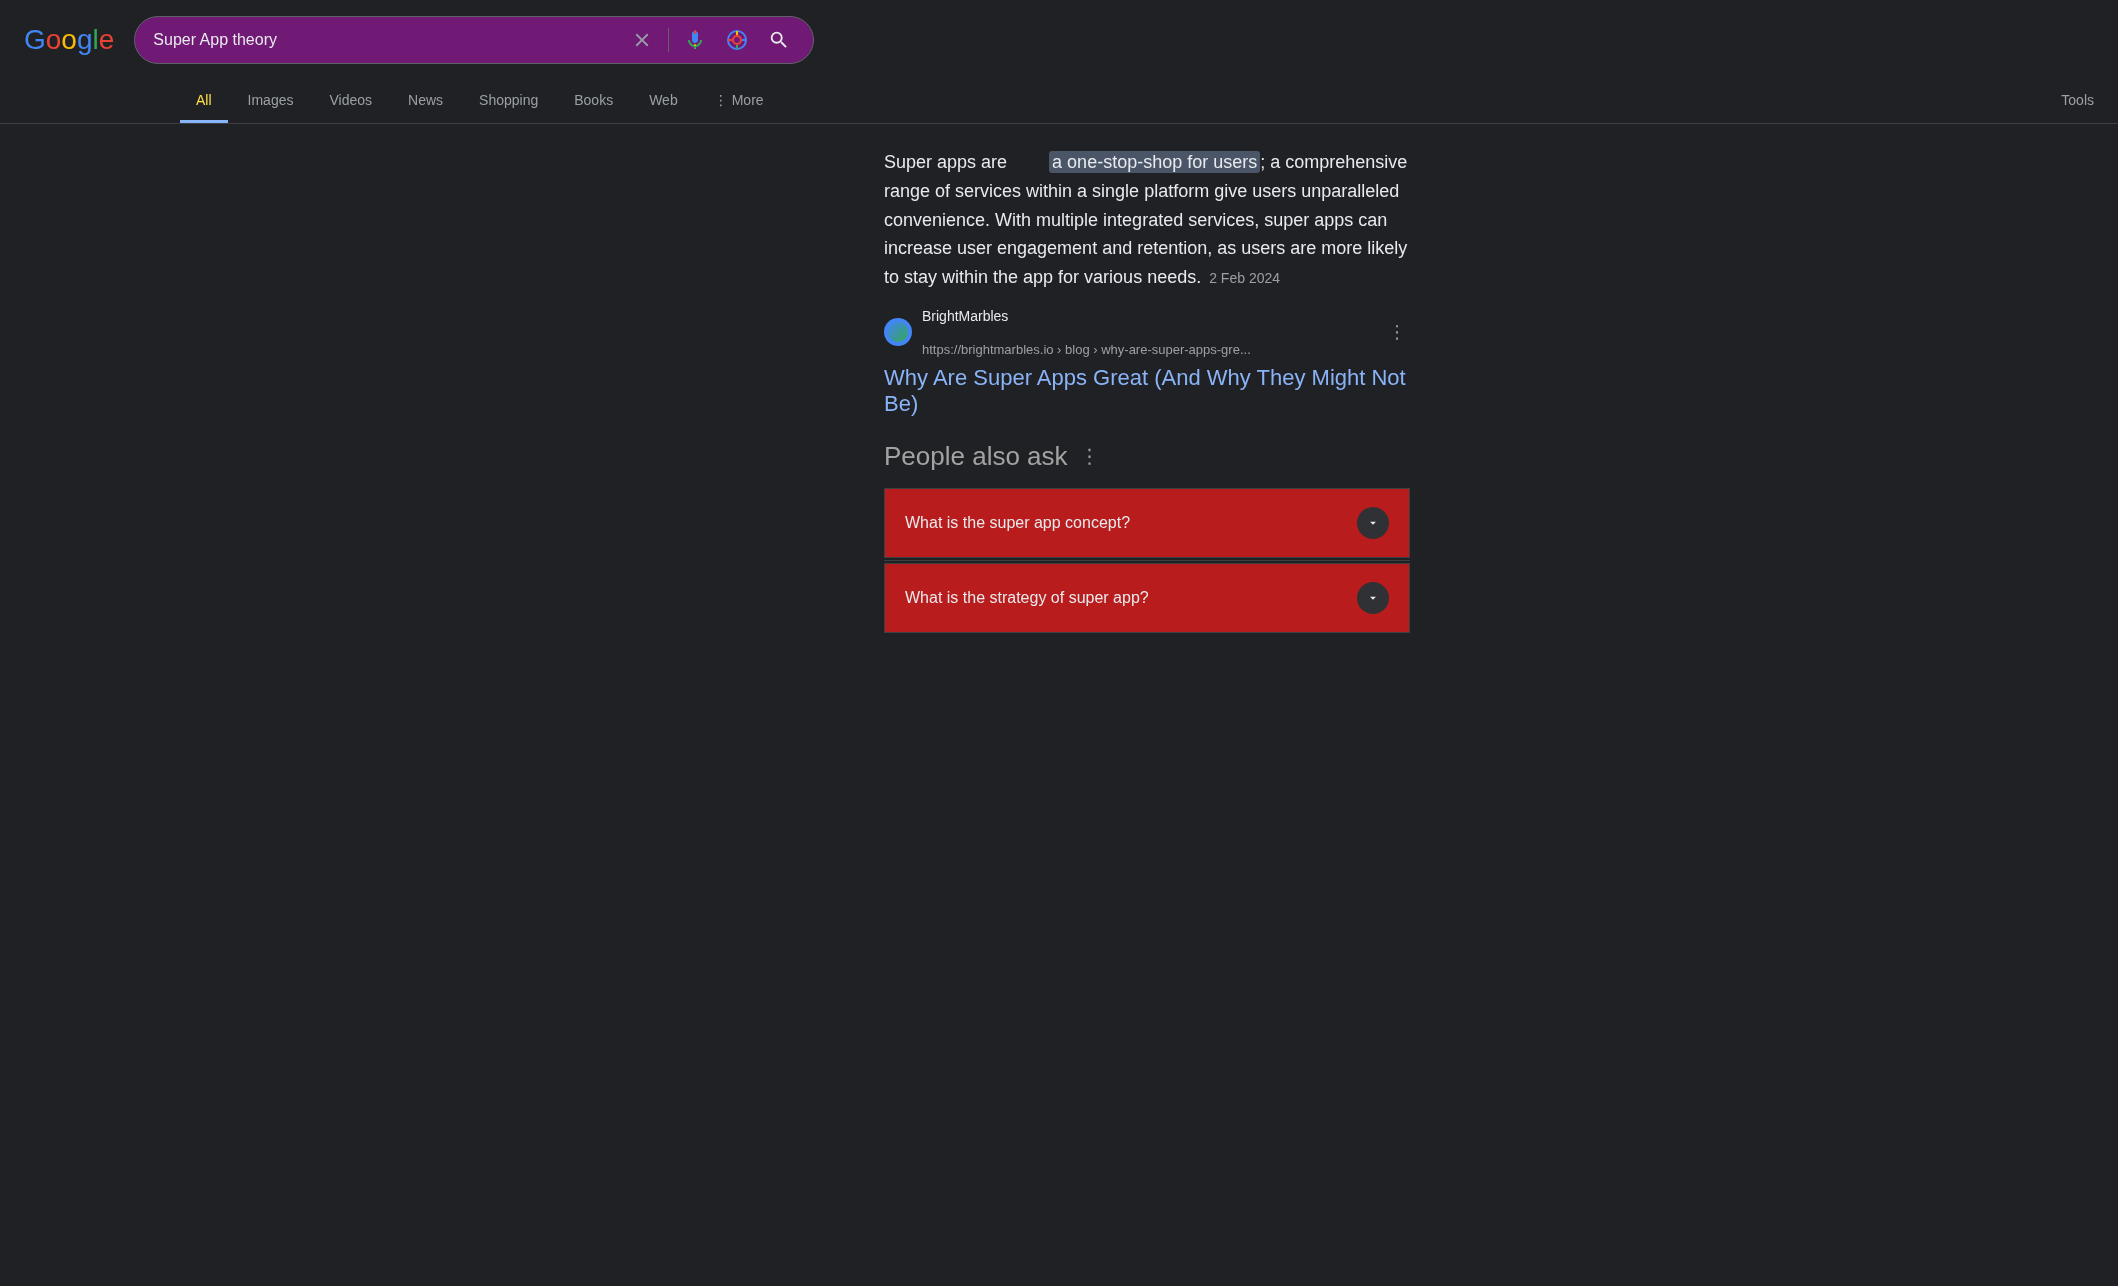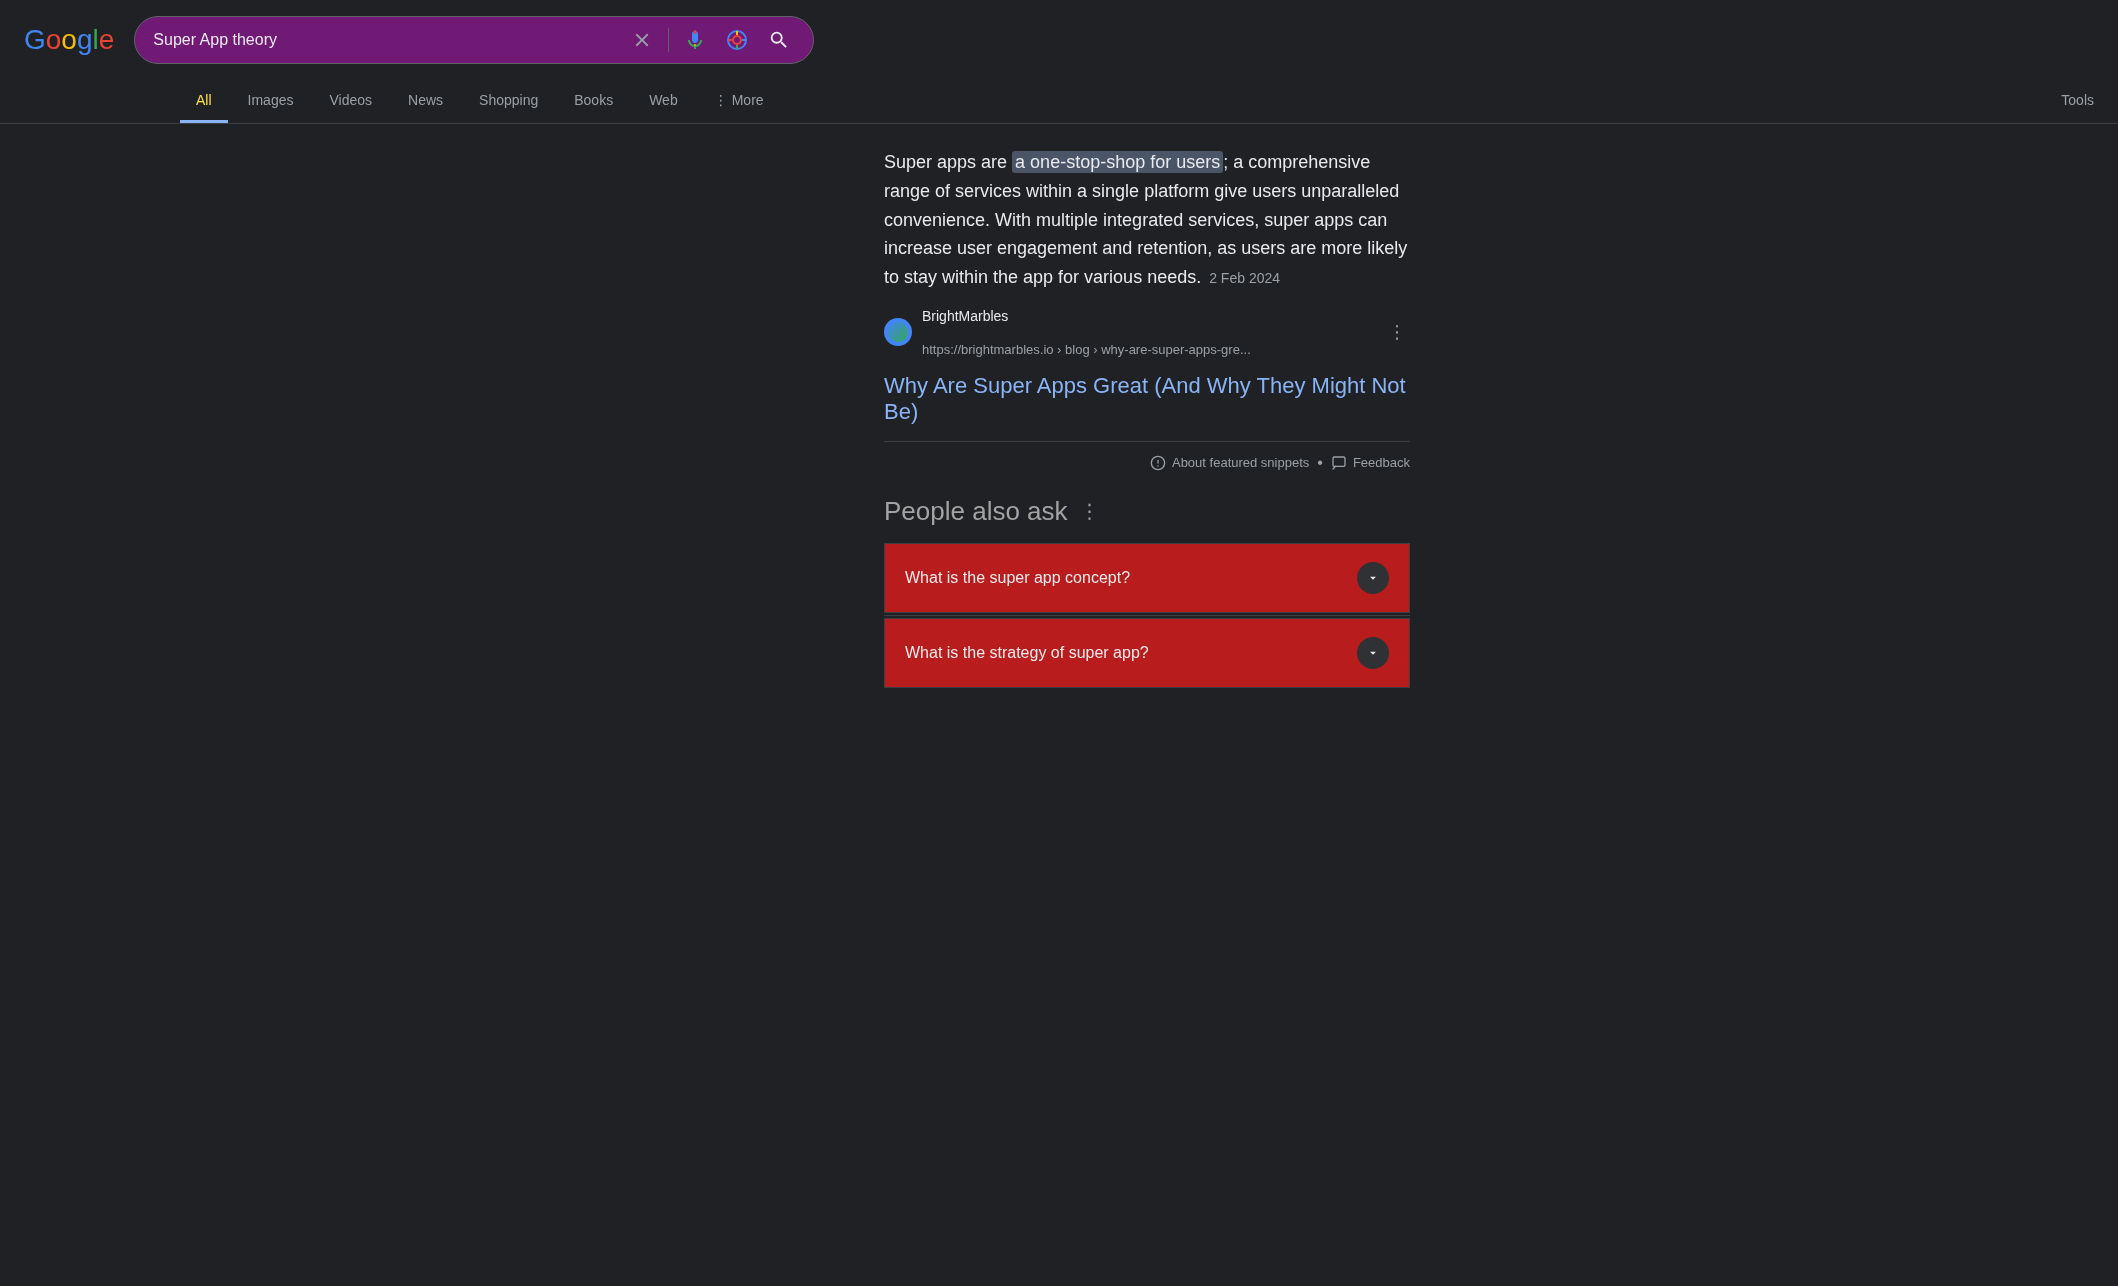--- a/index.html
+++ b/index.html
@@ -136,20 +136,21 @@
       font-size: 18px;
       line-height: 1.6;
       color: #e8eaed;
       margin-bottom: 8px;
     }
 
     .snippet-highlight {
       background-color: #4a5568;
       border-radius: 3px;
       padding: 1px 3px;
+      margin-left: 37px;
     }
 
     .snippet-date {
       font-size: 14px;
       color: #9aa0a6;
       margin-left: 8px;
     }
 
     
     .source-row {
@@ -199,21 +200,21 @@
       color: #9aa0a6;
       cursor: pointer;
       font-size: 18px;
       padding: 4px;
     }
 
     .result-title {
       font-size: 22px;
       color: #8ab4f8;
       cursor: pointer;
-      margin-top: 16px;
+      margin-top: 8px;
       text-decoration: none;
       display: block;
     }
 
     
     .snippet-footer {
       display: flex;
       align-items: center;
       gap: 8px;
       margin-top: 16px;
@@ -373,37 +374,20 @@
       </div>
       <div class="source-info">
         <span class="source-name">BrightMarbles</span>
         <span class="source-url">https://brightmarbles.io › blog › why-are-super-apps-gre...</span>
       </div>
       <div class="source-menu-btn">⋮</div>
     </div>
 
     <a class="result-title">Why Are Super Apps Great (And Why They Might Not Be)</a>
 
-    <div class="snippet-footer">
-      <div class="snippet-footer-item">
-        <svg width="16" height="16" viewBox="0 0 24 24">
-          <circle cx="12" cy="12" r="10" fill="none" stroke="#9aa0a6" stroke-width="2"></circle>
-          <path d="M12 8v4M12 16v.5" stroke="#9aa0a6" stroke-width="2" stroke-linecap="round"></path>
-        </svg>
-        <span>About featured snippets</span>
-      </div>
-      <span class="snippet-footer-dot">•</span>
-      <div class="snippet-footer-item">
-        <svg width="16" height="16" viewBox="0 0 24 24">
-          <rect x="3" y="3" width="18" height="14" rx="2" fill="none" stroke="#9aa0a6" stroke-width="2"></rect>
-          <path d="M3 21l4-4" stroke="#9aa0a6" stroke-width="2" stroke-linecap="round"></path>
-        </svg>
-        <span>Feedback</span>
-      </div>
-    </div>
   </div>
 
   <div class="paa-section">
     <div class="paa-header">
       <h2 class="paa-title">People also ask</h2>
       <span class="paa-menu-btn">⋮</span>
     </div>
 
     <div class="paa-item">
       <div class="paa-question-row">

